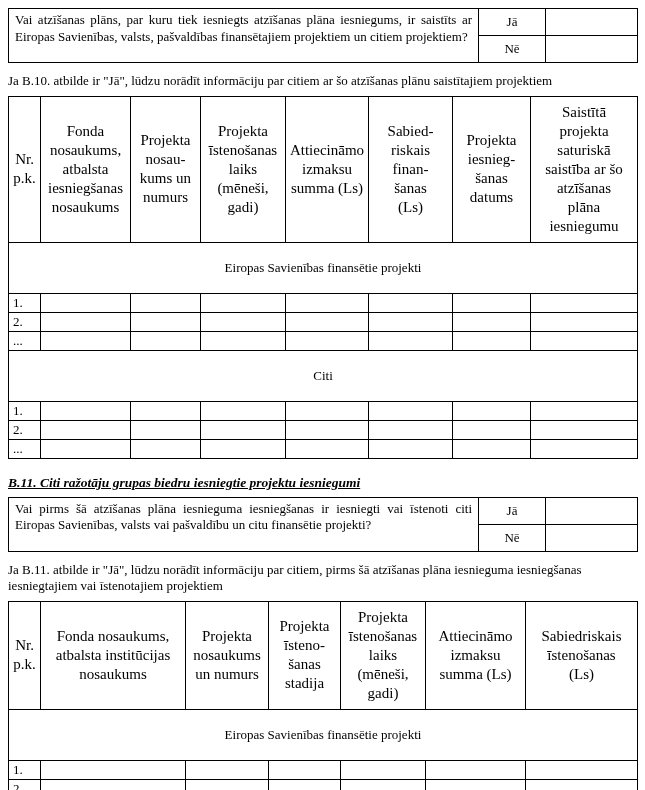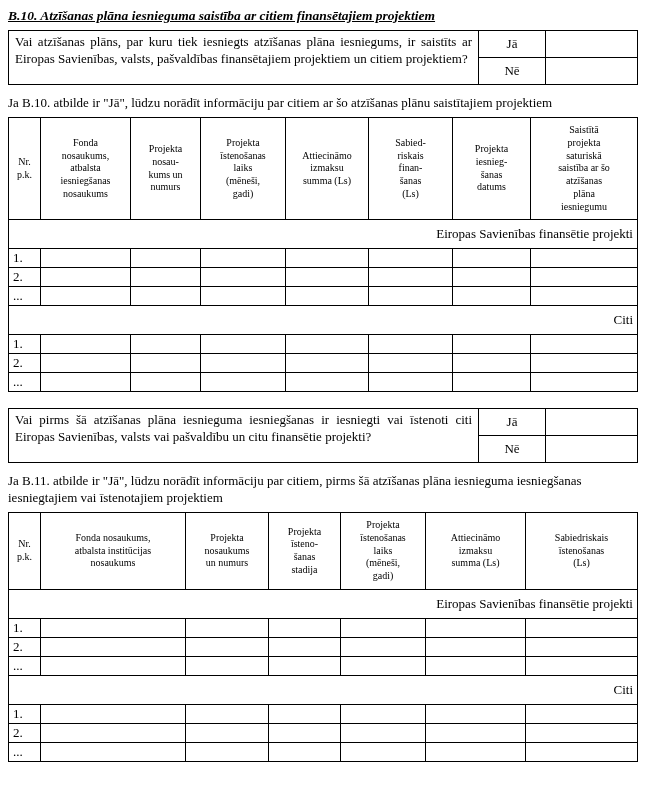--- a/index.html
+++ b/index.html
@@ -18,33 +18,32 @@
   td, th { border: 1px solid #000; font-weight: normal; vertical-align: middle; }
   
   .q-table td.q { padding: 3px 6px; text-align: justify; line-height: 1.28; vertical-align: top; }
   .q-table td.opt { text-align: center; height: 27px; }
   .q-table td.ans { height: 27px; }
   
   .note { margin: 10px 0 6px 0; line-height: 1.27; }
   
   .main-table th {
     white-space: pre-line; text-align: center; font-weight: normal;
-    padding: 6px 2px; line-height: 1.27; font-size: 10px;
+    padding: 6px 2px; line-height: 1.27; font-size: 15px;
   }
-  .section-row td { text-align: right; padding: 6px 4px; height: 17px; }
+  .section-row td { text-align: center; padding: 17px 4px; height: 17px; }
   .num-row td { height: 18px; padding: 1px 4px; text-align: left; }
   .sect { margin-bottom: 16px; }
 </style>
 </head>
 <body>
 
 <div class="page">
 
   <div class="sect">
-    <div class="heading">B.10. Atzīšanas plāna iesnieguma saistība ar citiem finansētajiem projektiem</div>
 
     <table class="q-table">
       <colgroup>
           <col style="width:470px">
           <col style="width:67px">
           <col style="width:92px">
         </colgroup>
       <tbody>
           <tr>
         <td class="q" rowspan="2">Vai atzīšanas plāns, par kuru tiek iesniegts atzīšanas plāna iesniegums, ir saistīts ar Eiropas Savienības, valsts, pašvaldības finansētajiem projektiem un citiem projektiem?</td>
@@ -173,20 +172,21 @@
             <td></td>
             <td></td>
             <td></td>
             <td></td>
       </tr>
     </tbody>
       </table>
   </div>
 
   <div class="sect">
+    <div class="heading">B.11. Citi ražotāju grupas biedru iesniegtie projektu iesniegumi</div>
 
     <table class="q-table">
       <colgroup>
           <col style="width:470px">
           <col style="width:67px">
           <col style="width:92px">
         </colgroup>
       <tbody>
           <tr>
         <td class="q" rowspan="2">Vai pirms šā atzīšanas plāna iesnieguma iesniegšanas ir iesniegti vai īstenoti citi Eiropas Savienības, valsts vai pašvaldību un citu finansētie projekti?</td>

